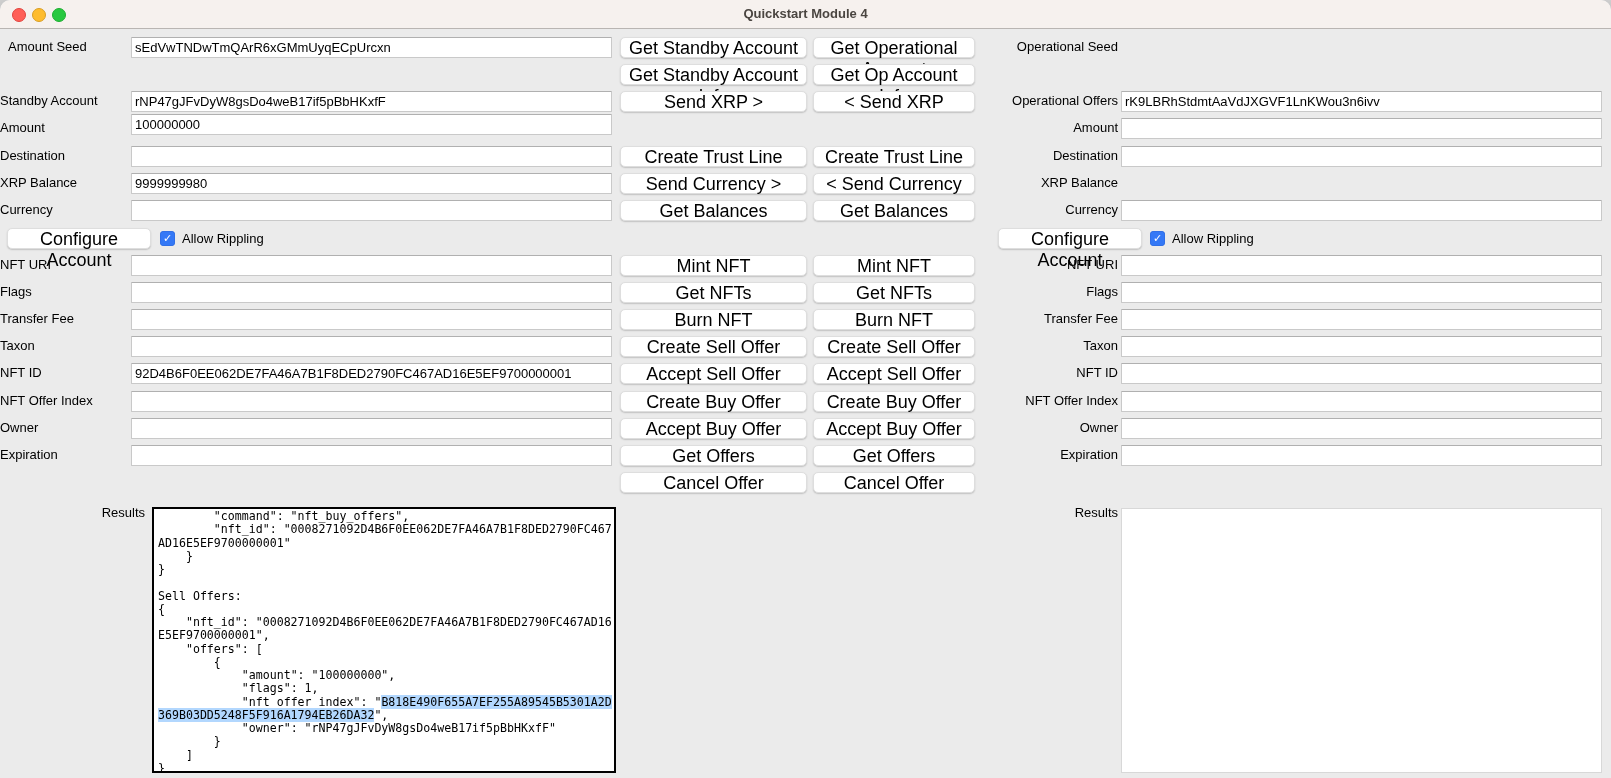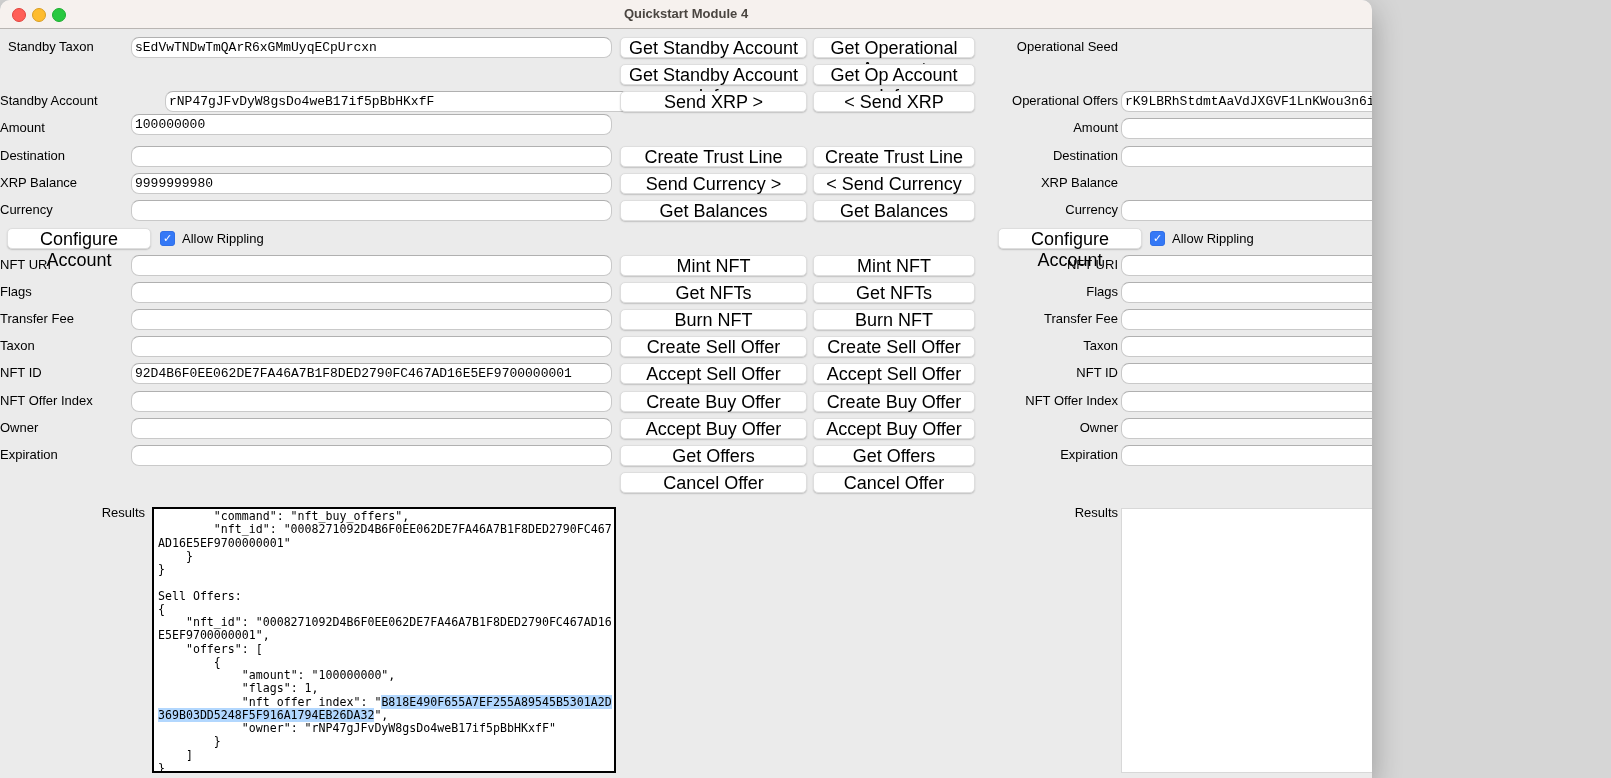--- a/index.html
+++ b/index.html
@@ -1,34 +1,34 @@
 <!DOCTYPE html>
 <html><head>
 <meta charset="utf-8">
 <style>
   html,body{margin:0;padding:0;background:#d6d6d6;}
-  .window{position:relative;width:1372px;height:778px;background:#ebebeb;overflow:hidden;
+  .window{position:relative;width:1611px;height:778px;background:#ebebeb;overflow:hidden;
     font-family:"Liberation Sans","DejaVu Sans",sans-serif;border-radius:10px 10px 0 0;
     box-shadow:0 10px 30px rgba(0,0,0,.3);}
   .titlebar{position:absolute;top:0;left:0;right:0;height:28px;background:#f6f1ee;
     border-bottom:1px solid #b9b5b2;border-radius:10px 10px 0 0;}
   .title{position:absolute;left:0;right:0;top:0;line-height:28px;text-align:center;
     font-size:13px;font-weight:bold;color:#4a4540;}
   .tl{position:absolute;top:8px;width:12px;height:12px;border-radius:50%;}
   .tl.red{left:12px;background:#ff5f57;border:0.5px solid #e0443e;}
   .tl.yellow{left:32px;background:#febc2e;border:0.5px solid #d89e24;}
   .tl.green{left:52px;background:#28c840;border:0.5px solid #1eae31;}
   .lbl{position:absolute;font-size:13px;line-height:16px;white-space:nowrap;color:#000;}
   .lblL{left:0;width:128px;}
   .lblSeed{left:8px;}
   .lblR{left:900px;width:218px;text-align:right;}
   .lblResL{left:0;width:145px;text-align:right;}
   .entry{position:absolute;height:21px;box-sizing:border-box;background:#fff;
     border:1px solid #c9c9c9;border-top-color:#b0b0b0;font-size:13px;
-    font-family:Liberation Mono, monospace;color:#000;padding:0 3px;outline:none;border-radius:8px;}
+    font-family:Liberation Sans, sans-serif;color:#000;padding:0 3px;outline:none;border-radius:1px;}
   .entL{left:131px;width:481px;}
   .entR{left:1121px;width:481px;}
   .btn{position:absolute;height:21px;box-sizing:border-box;background:#fff;
     border:1px solid #dedede;border-radius:5px;font-size:18px;font-family:inherit;color:#000;
     box-shadow:0 1px 1.5px rgba(0,0,0,.18);cursor:default;padding:0 6px;}
   .btnA{left:620px;width:187px;}
   .btnB{left:813px;width:162px;}
   .cbx{position:absolute;width:15px;height:15px;border-radius:4px;background:#3478f6;
     box-shadow:inset 0 0 0 0.5px #2a66d9;}
   .checkmark{display:none;color:#fff;font-size:11px;font-weight:bold;line-height:15px;
@@ -47,25 +47,25 @@
 
 <div class="window">
 
   <div class="titlebar">
     <span class="tl red"></span>
     <span class="tl yellow"></span>
     <span class="tl green"></span>
     <div class="title">Quickstart Module 4</div>
   </div>
 
-  <div class="lbl lblSeed" style="top:39px">Standby Taxon</div>
+  <div class="lbl lblSeed" style="top:39px">Amount Seed</div>
   <input class="entry entL" style="top: 37px;" value="sEdVwTNDwTmQArR6xGMmUyqECpUrcxn">
 
   <div class="lbl lblL" style="top:93px">Standby Account</div>
-  <input class="entry entL" style="top: 91px; margin-left: 34px;" value="rNP47gJFvDyW8gsDo4weB17if5pBbHKxfF">
+  <input class="entry entL" style="top: 91px;" value="rNP47gJFvDyW8gsDo4weB17if5pBbHKxfF">
 
   <div class="lbl lblL" style="top:120px">Amount</div>
   <input class="entry entL" style="top: 114px;" value="100000000">
 
   <div class="lbl lblL" style="top:148px">Destination</div>
   <input class="entry entL" style="top: 146px;" value="">
 
   <div class="lbl lblL" style="top:175px">XRP Balance</div>
   <input class="entry entL" style="top: 173px;" value="9999999980">
 

